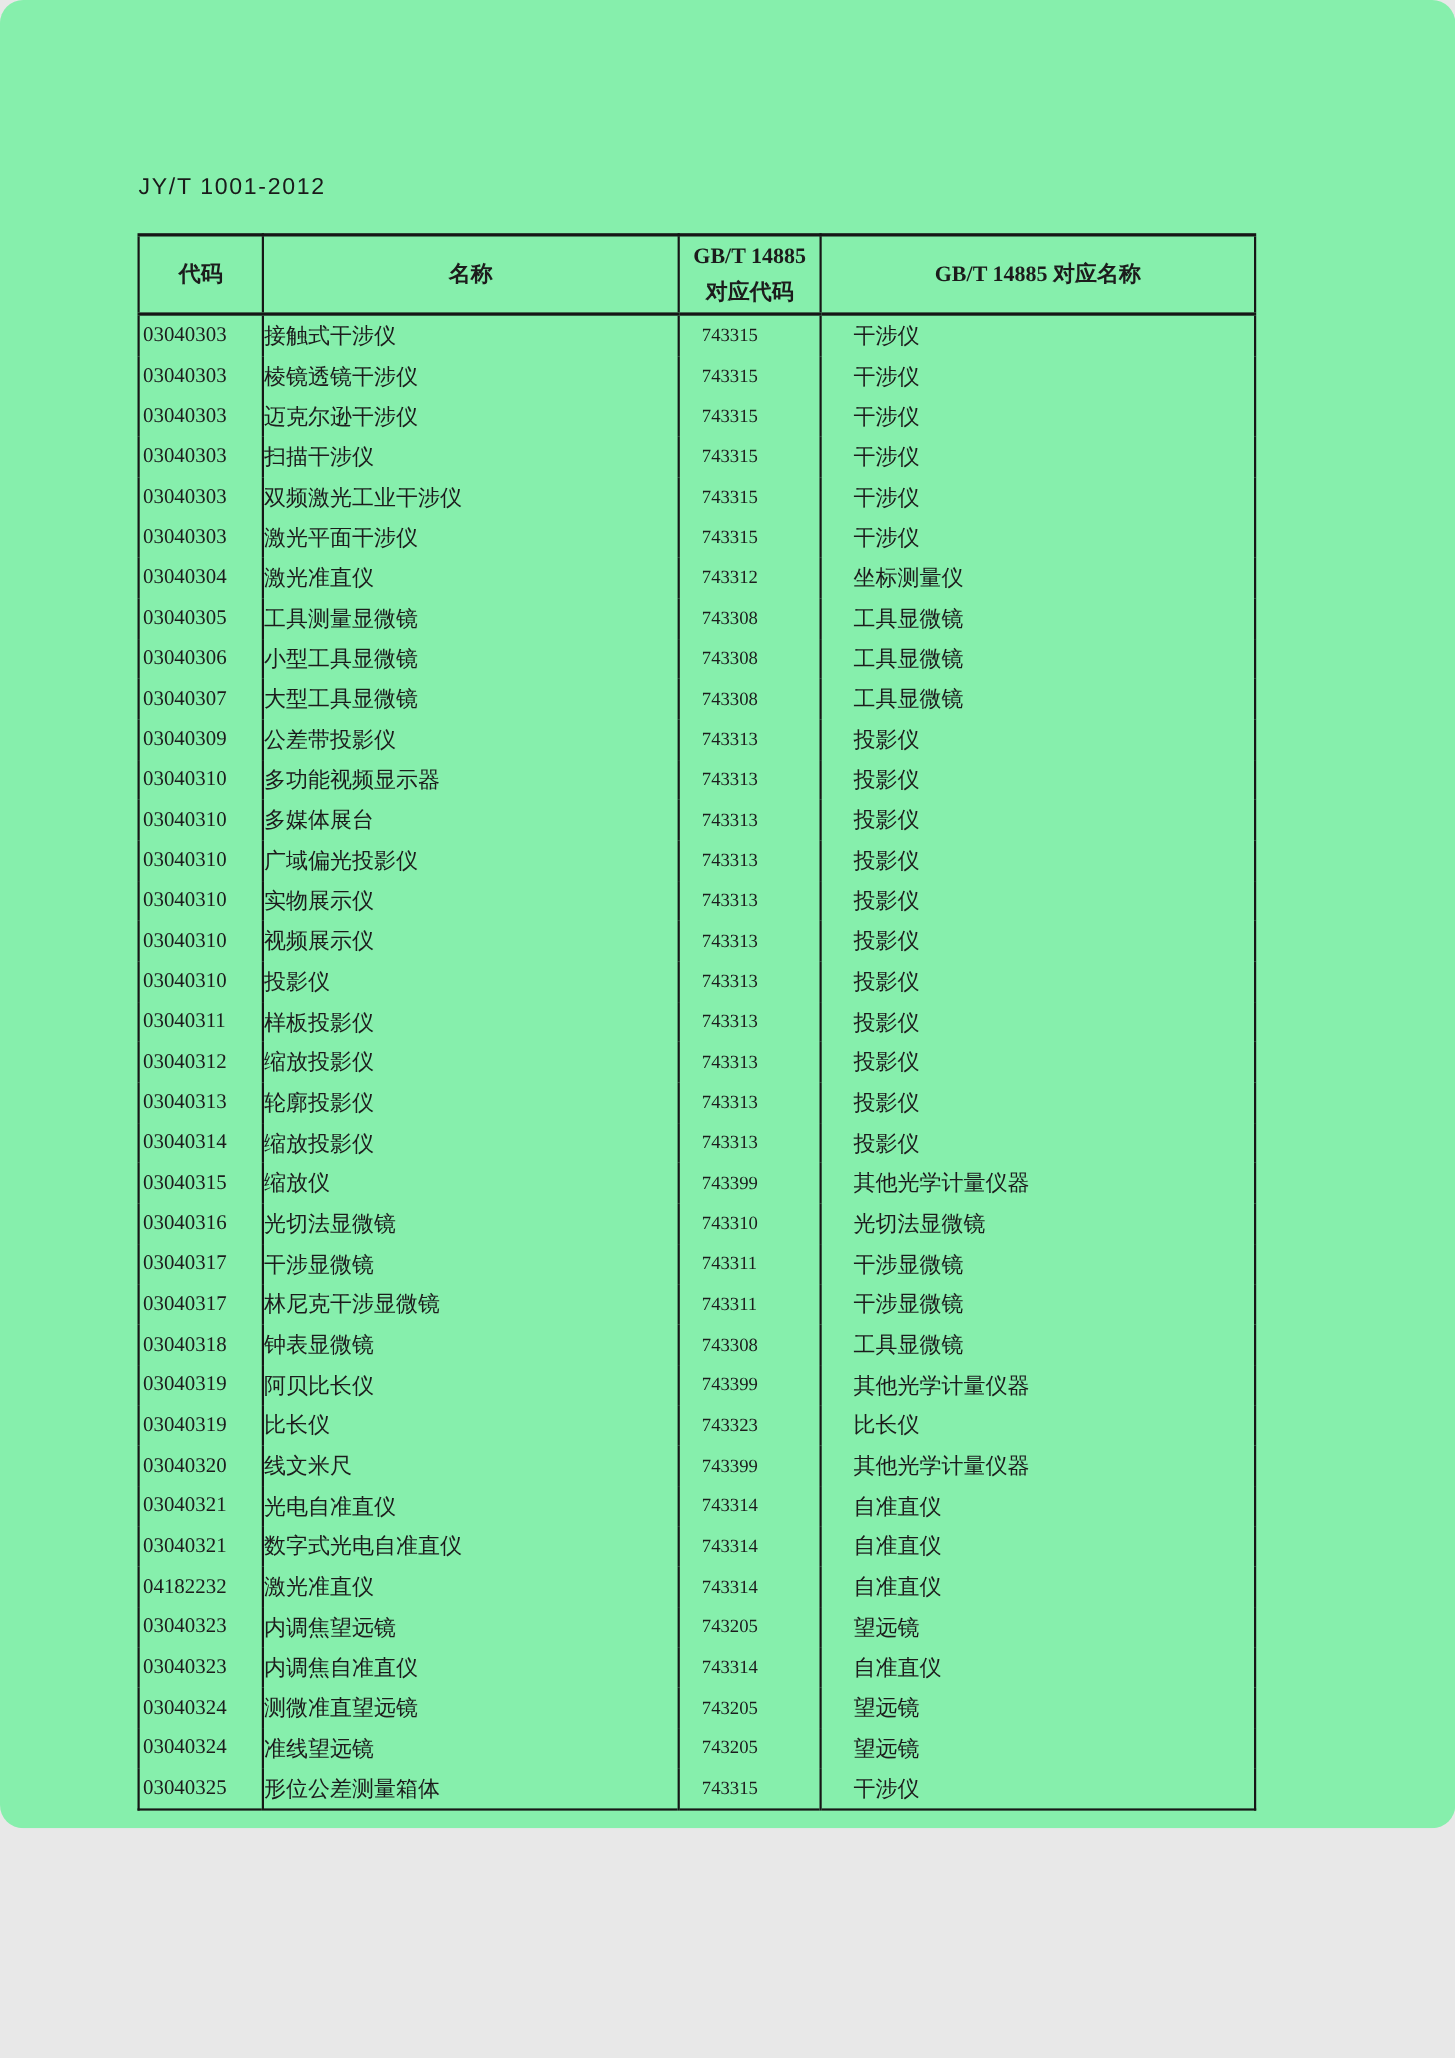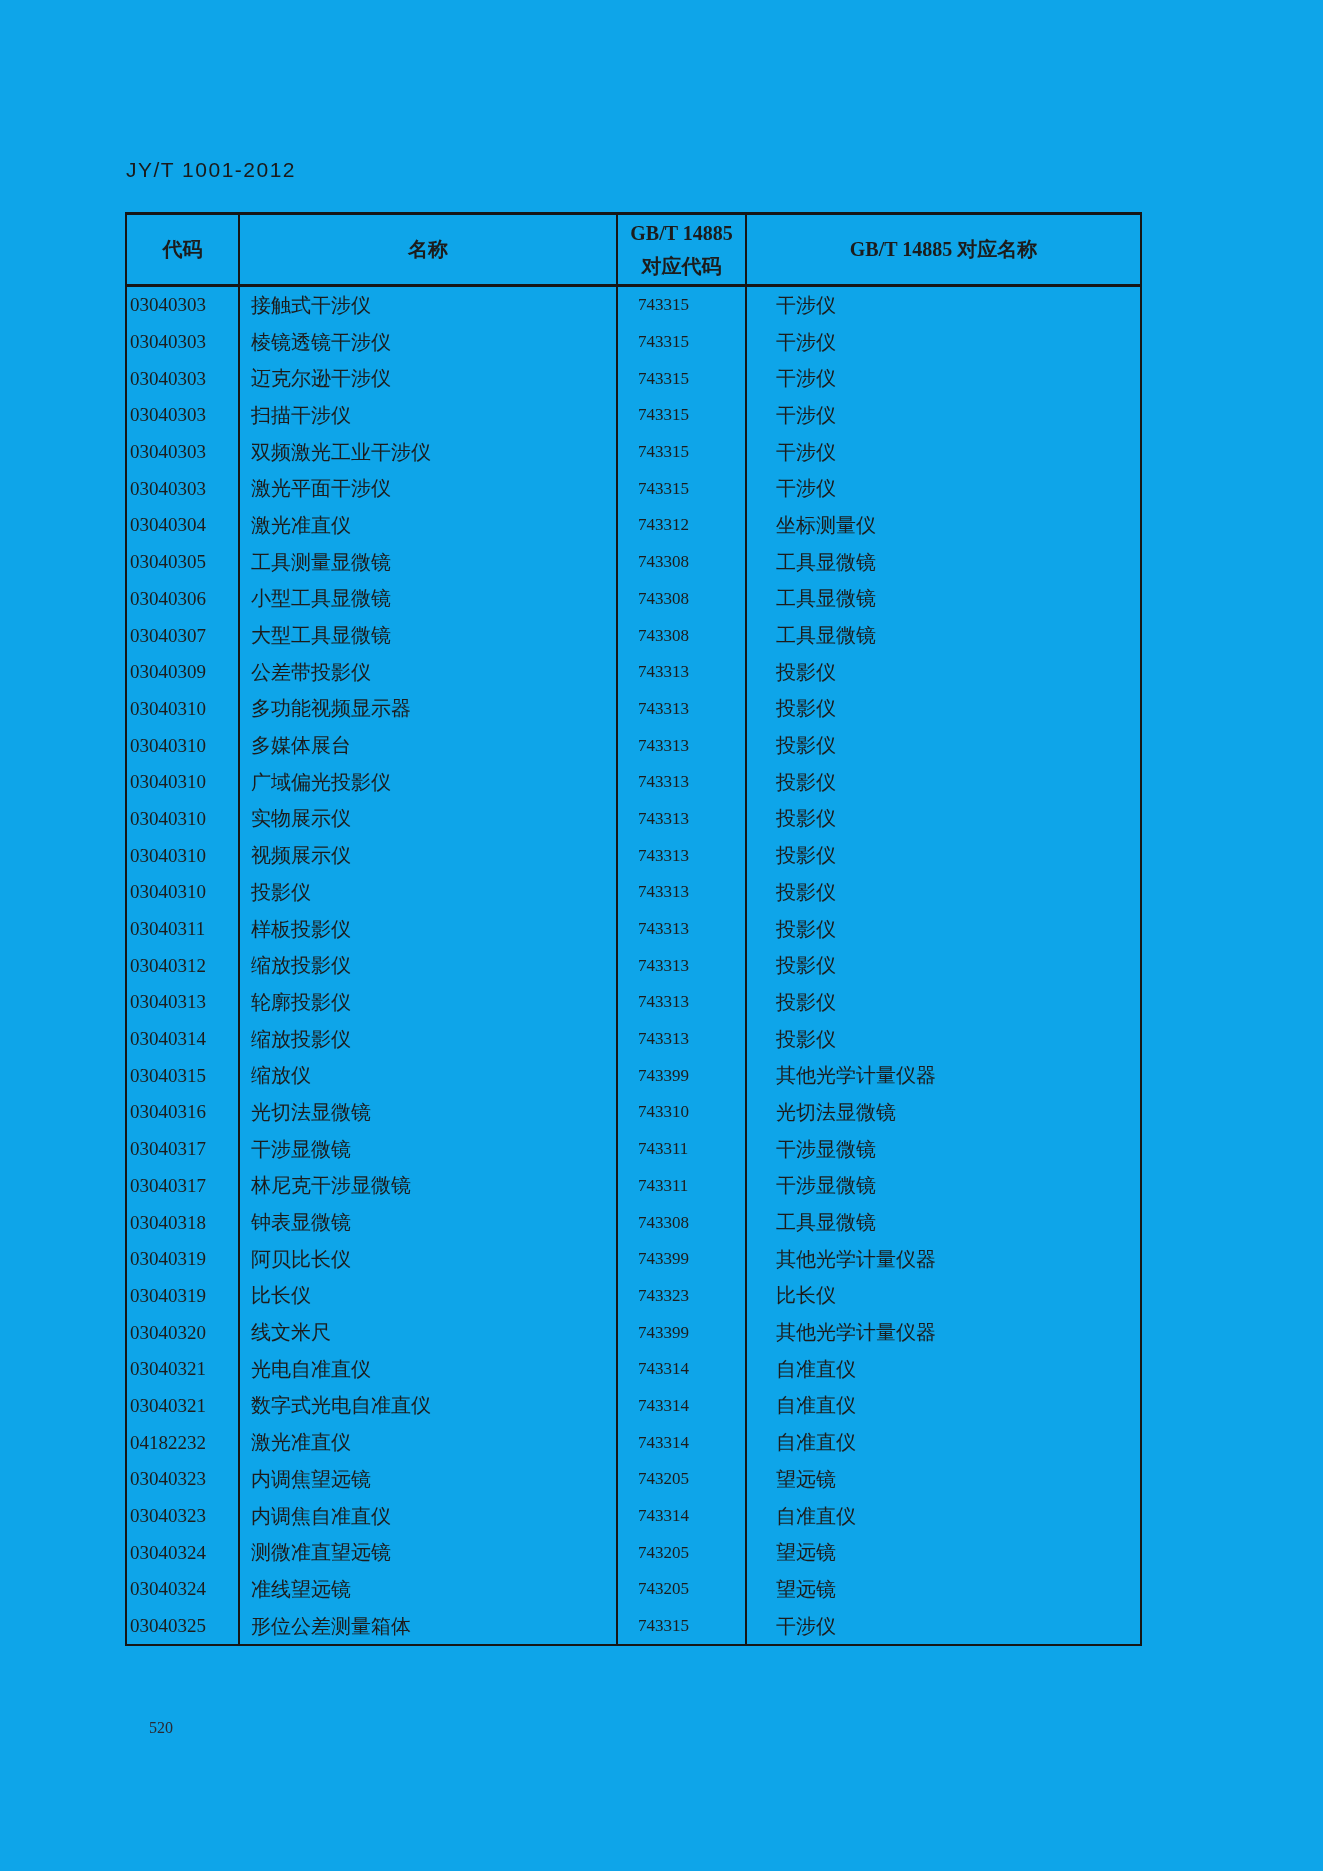--- a/index.html
+++ b/index.html
@@ -3,26 +3,27 @@
 <meta charset="utf-8">
 <style>
   html, body {
     margin: 0;
     padding: 0;
     background: #e8e8e8;
   }
   .page {
     position: relative;
     width: 1323px;
-    height: 1871px;
+    height: 1662px;
     margin: 0 auto;
-    background: #0ea5e9;
+    background: #86efac;
     font-family: "Liberation Serif", "DejaVu Serif", serif;
     color: #1c1c1c;
     overflow: hidden;
+    border-radius: 21px;
   }
   .doc-number {
     position: absolute;
     left: 126px;
     top: 158px;
     font-family: "Liberation Sans", "DejaVu Sans", sans-serif;
     font-size: 21px;
     letter-spacing: 1.5px;
     color: #1a1a1a;
     white-space: nowrap;
@@ -56,21 +57,21 @@
     border-left: 2px solid #161616;
   }
   table.mapping-table td {
     height: 36.7px;
     padding: 0;
     vertical-align: middle;
     white-space: nowrap;
     overflow: hidden;
   }
   table.mapping-table td:nth-child(1) { padding-left: 3px;  font-size: 19px; }
-  table.mapping-table td:nth-child(2) { padding-left: 11px; }
+  table.mapping-table td:nth-child(2) { }
   table.mapping-table td:nth-child(3) { padding-left: 20px;  font-size: 17px; }
   table.mapping-table td:nth-child(4) { padding-left: 29px; }
   .page-number {
     position: absolute;
     left: 149px;
     top: 1719px;
     font-size: 16px;
     color: #2a2a33;
   }
 </style>

